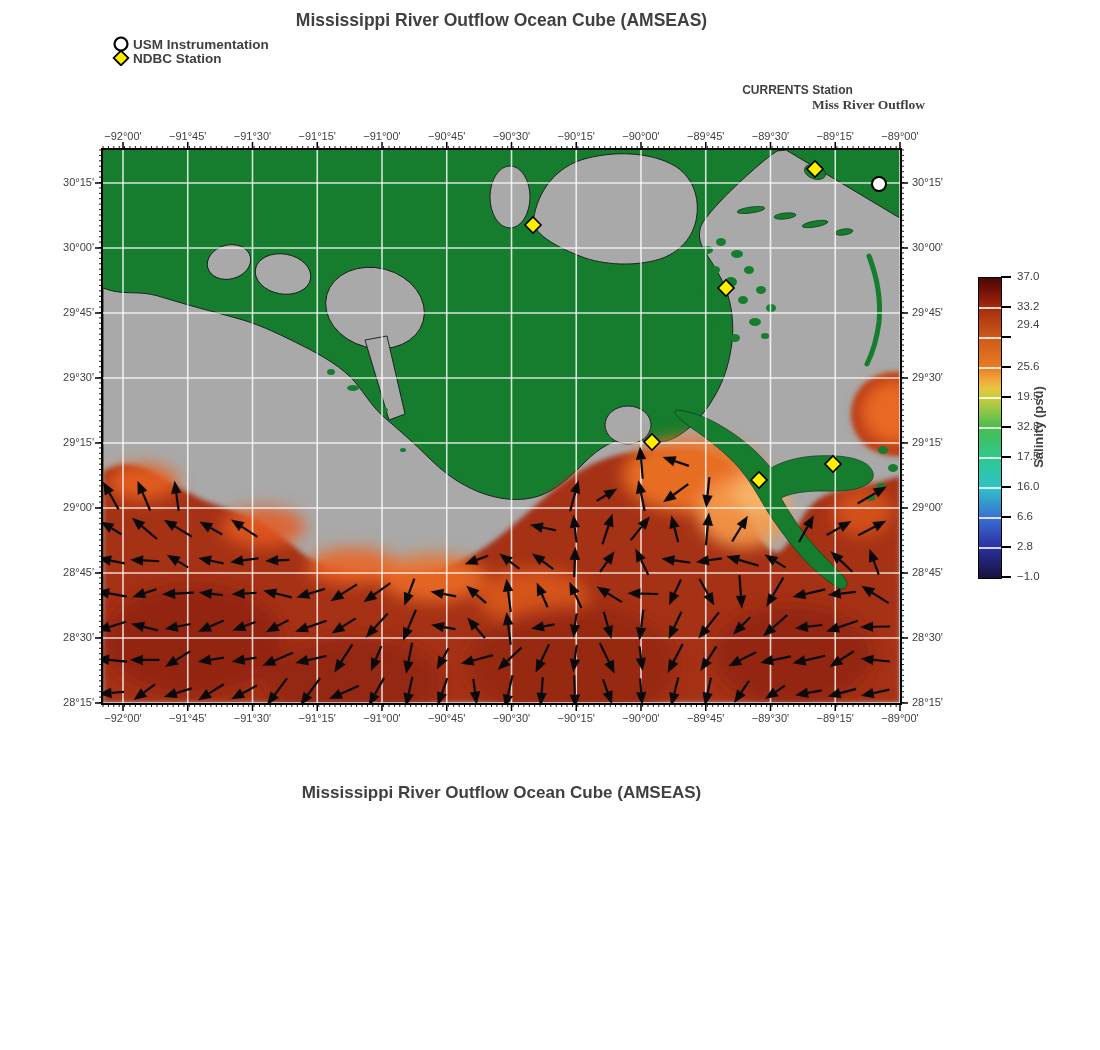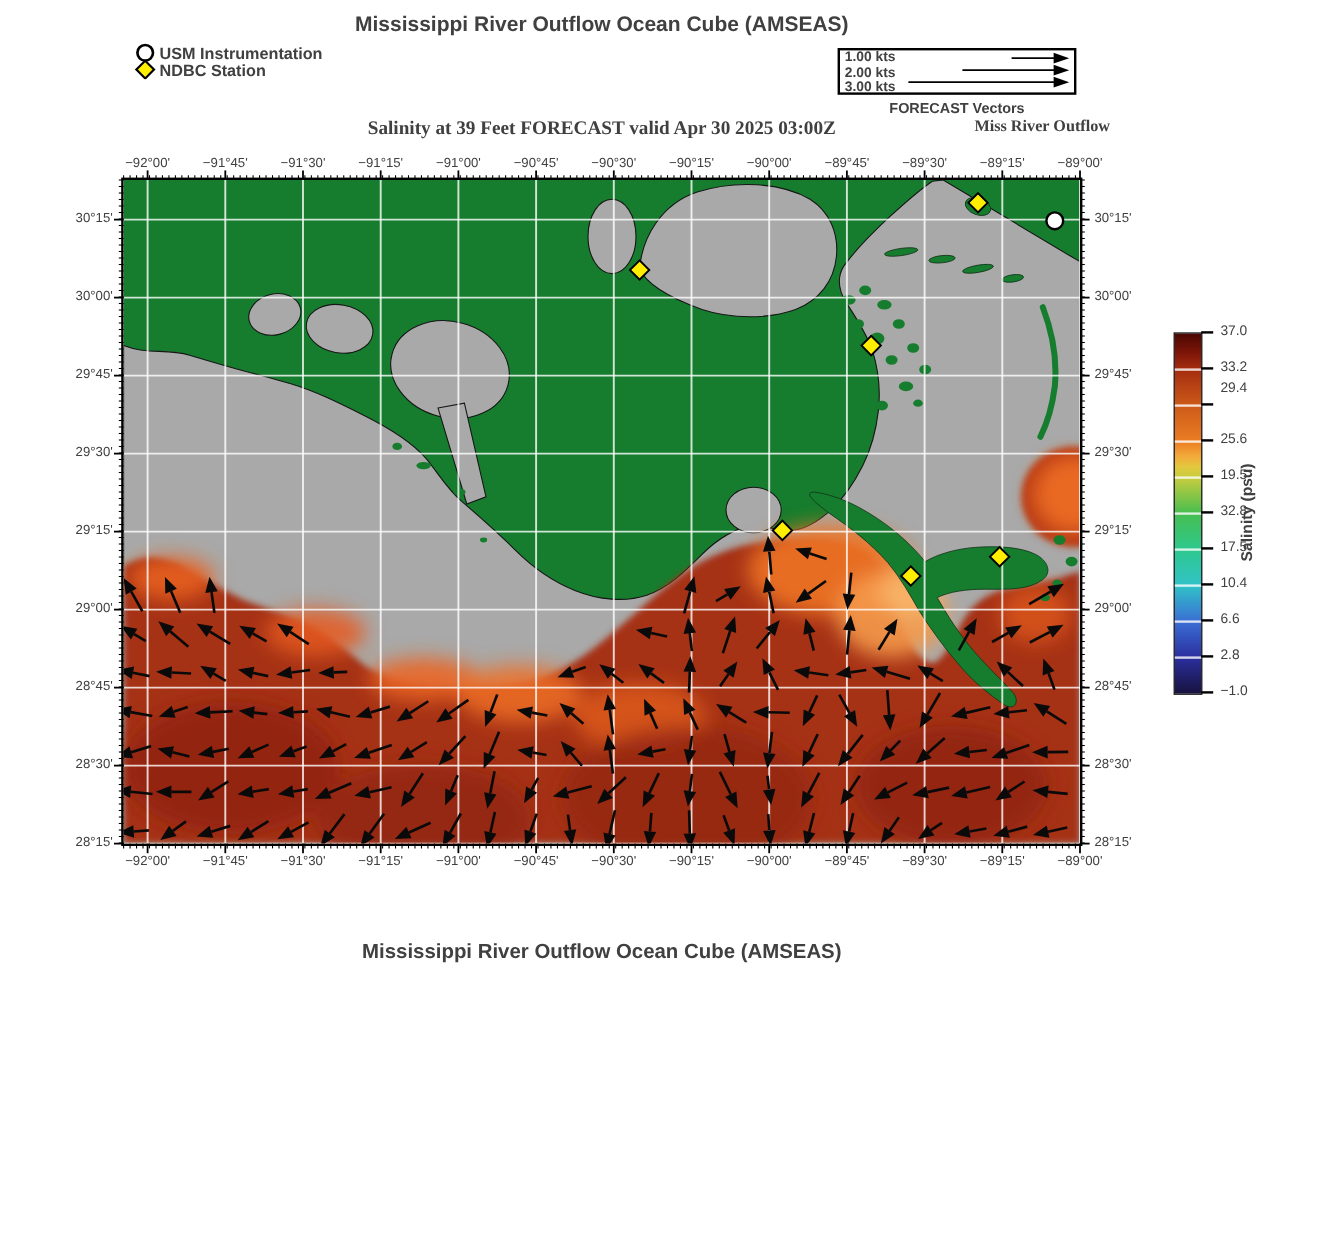--- a/index.html
+++ b/index.html
@@ -48,39 +48,23 @@
       <span>USM Instrumentation</span>
     </div>
     <div class="legend-row">
       <svg width="18" height="16">
         <rect x="3.8" y="2.8" width="10.4" height="10.4" transform="rotate(45 9 8)" fill="#ffee00" stroke="#000" stroke-width="1.8"></rect>
       </svg>
       <span>NDBC Station</span>
     </div>
   </div>
 
-  <div class="abs vecbox">
-    <div class="veclabels">
-      <div>1.00 kts</div>
-      <div>2.00 kts</div>
-      <div>3.00 kts</div>
-    </div>
-    <svg id="vecarrows" width="195" height="34" style="position:absolute;left:0;top:0;">
-        <line x1="143" y1="6.5" x2="181" y2="6.5" stroke="#000" stroke-width="1.4"></line>
-        <polygon points="191,6.5 178,2 178,11" fill="#000"></polygon>
-        <line x1="102" y1="16.5" x2="181" y2="16.5" stroke="#000" stroke-width="1.4"></line>
-        <polygon points="191,16.5 178,12 178,21" fill="#000"></polygon>
-        <line x1="57" y1="26.5" x2="181" y2="26.5" stroke="#000" stroke-width="1.4"></line>
-        <polygon points="191,26.5 178,22 178,31" fill="#000"></polygon>
-      </svg>
-  </div>
-  <div class="abs currents-caption">FORECAST Vectors</div>
+  <div class="abs currents-caption">CURRENTS Station</div>
   <div class="abs outflow">Miss River Outflow</div>
 
-  <div class="abs subtitle">Salinity at 39 Feet FORECAST valid Apr 30 2025 03:00Z</div>
 
   <div class="abs" id="mapwrap">
     <svg id="mapsvg" width="797" height="553" viewBox="0 0 797 553">
       <defs>
         <clipPath id="mapclip">
             <rect x="0" y="0" width="797" height="553"></rect>
           </clipPath>
         <filter id="soft" x="-5%" y="-5%" width="110%" height="110%">
             <feGaussianBlur stdDeviation="2.5"></feGaussianBlur>
           </filter>
@@ -1107,21 +1091,21 @@
       <div class="cb-label" style="left: 1017px; top: 318px; position: absolute;">29.4</div>
       <div class="cb-tick" style="left: 1001px; top: 366.2px; position: absolute;"></div>
       <div class="cb-label" style="left: 1017px; top: 360px; position: absolute;">25.6</div>
       <div class="cb-tick" style="left: 1001px; top: 396.2px; position: absolute;"></div>
       <div class="cb-label" style="left: 1017px; top: 390px; position: absolute;">19.5</div>
       <div class="cb-tick" style="left: 1001px; top: 426.2px; position: absolute;"></div>
       <div class="cb-label" style="left: 1017px; top: 420px; position: absolute;">32.8</div>
       <div class="cb-tick" style="left: 1001px; top: 456.2px; position: absolute;"></div>
       <div class="cb-label" style="left: 1017px; top: 450px; position: absolute;">17.5</div>
       <div class="cb-tick" style="left: 1001px; top: 486.2px; position: absolute;"></div>
-      <div class="cb-label" style="left: 1017px; top: 480px; position: absolute;">10.4</div>
+      <div class="cb-label" style="left: 1017px; top: 480px; position: absolute;">16.0</div>
       <div class="cb-tick" style="left: 1001px; top: 516.2px; position: absolute;"></div>
       <div class="cb-label" style="left: 1017px; top: 510px; position: absolute;">6.6</div>
       <div class="cb-tick" style="left: 1001px; top: 546.2px; position: absolute;"></div>
       <div class="cb-label" style="left: 1017px; top: 540px; position: absolute;">2.8</div>
       <div class="cb-tick" style="left: 1001px; top: 576.2px; position: absolute;"></div>
       <div class="cb-label" style="left: 1017px; top: 570px; position: absolute;">−1.0</div>
     </div>
   <div class="abs cb-title"><span>Salinity (psu)</span></div>
 
   <div class="abs bottom-title">Mississippi River Outflow Ocean Cube (AMSEAS)</div>

